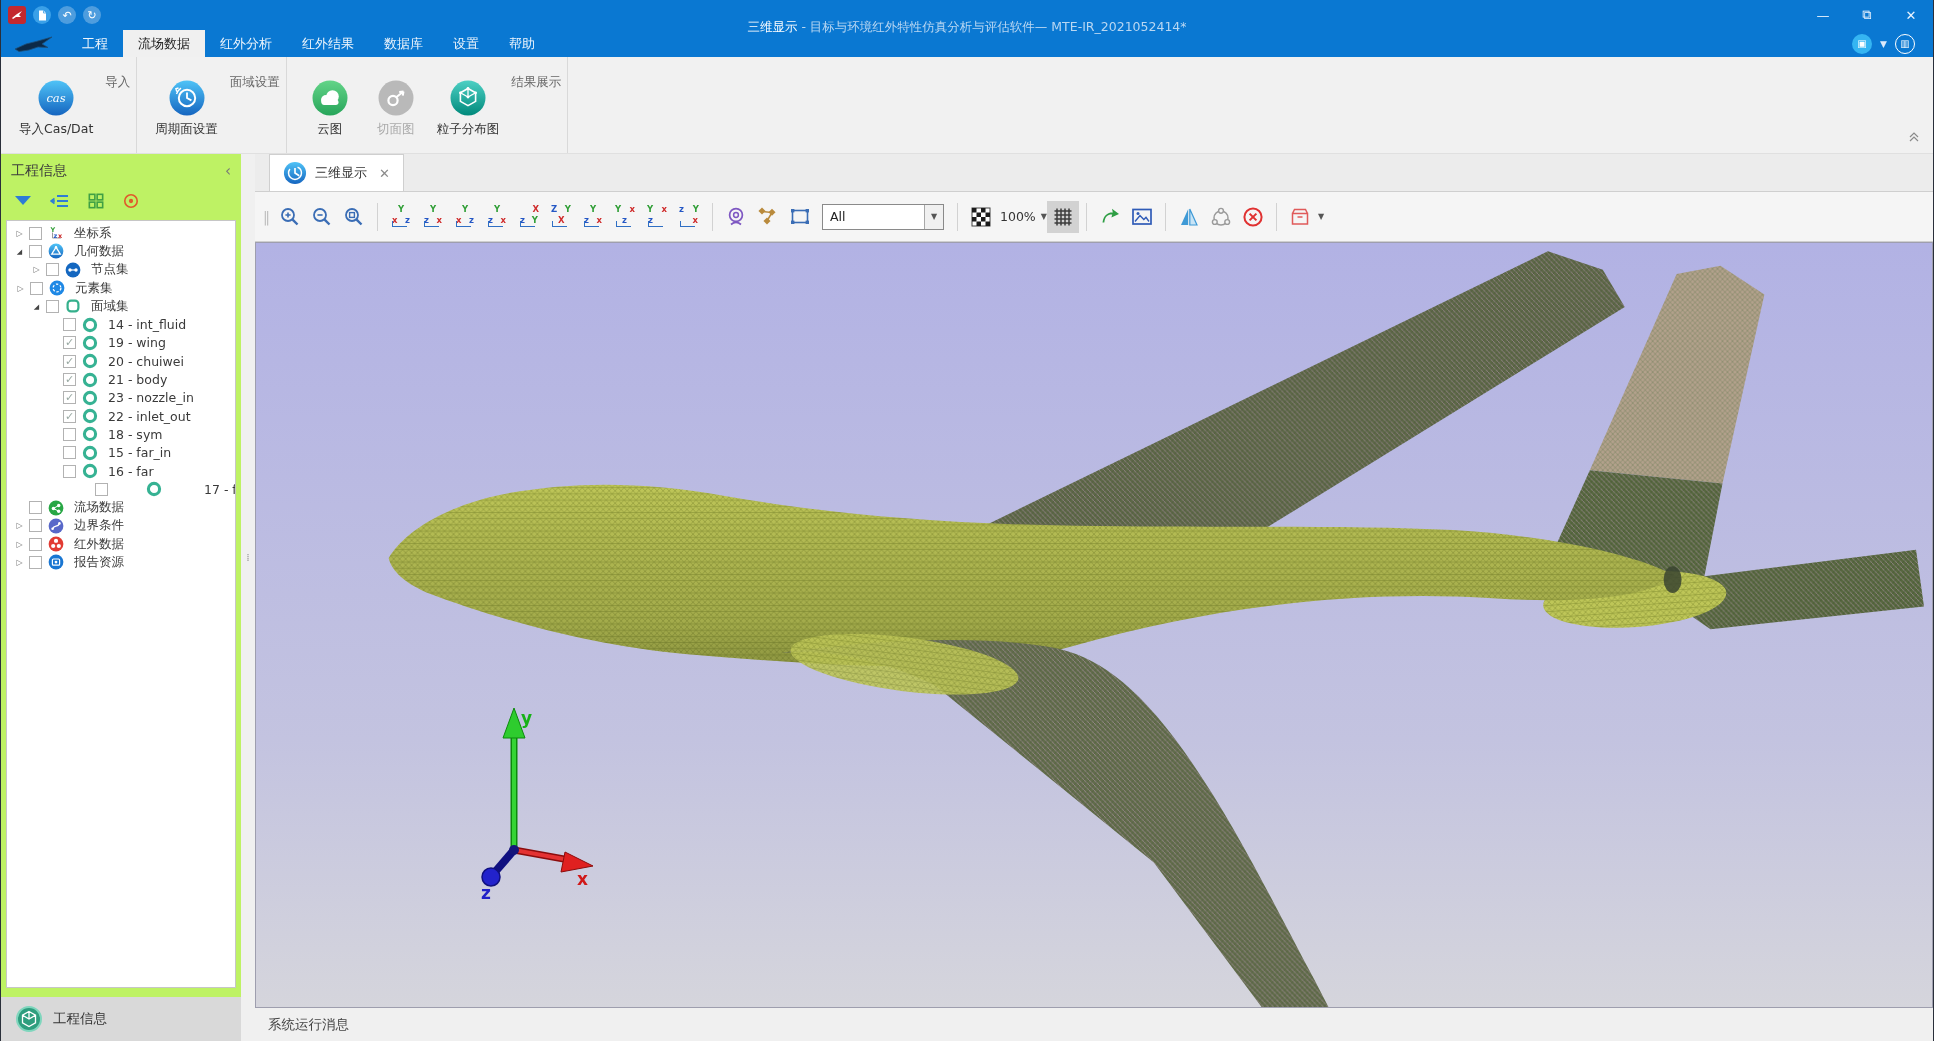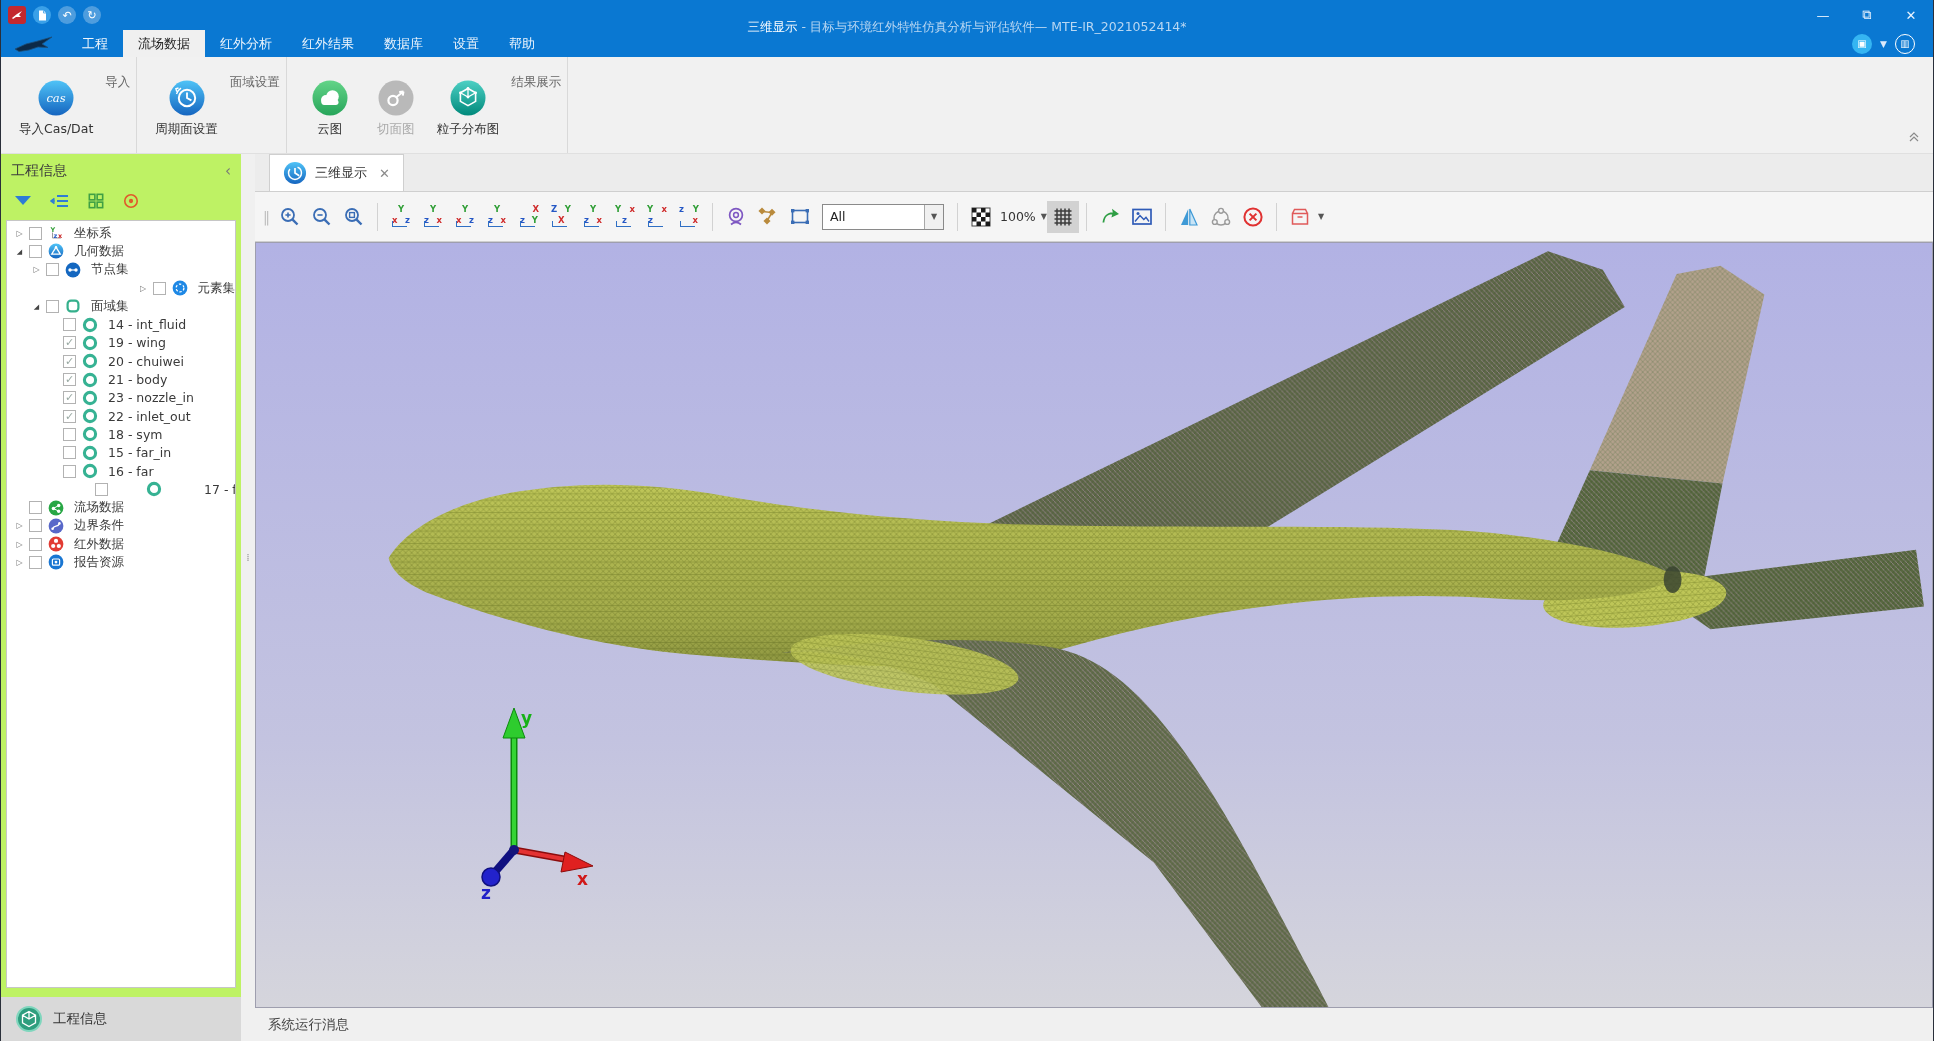--- a/index.html
+++ b/index.html
@@ -356,21 +356,21 @@
     <span class="tl">几何数据</span>
   </div>
           <div class="trow" style="padding-left: 23px;">
     <span class="exp c"></span>
     <span class="cb"></span>
     <svg class="ti" viewBox="0 0 16 16">
               <use href="#tk-nodes"></use>
             </svg>
     <span class="tl">节点集</span>
   </div>
-          <div class="trow" style="padding-left: 7px; justify-content: flex-end;">
+          <div class="trow" style="padding-left: 7px;">
     <span class="exp c"></span>
     <span class="cb"></span>
     <svg class="ti" viewBox="0 0 16 16">
               <use href="#tk-elem"></use>
             </svg>
     <span class="tl">元素集</span>
   </div>
           <div class="trow" style="padding-left: 23px;">
     <span class="exp e"></span>
     <span class="cb"></span>

